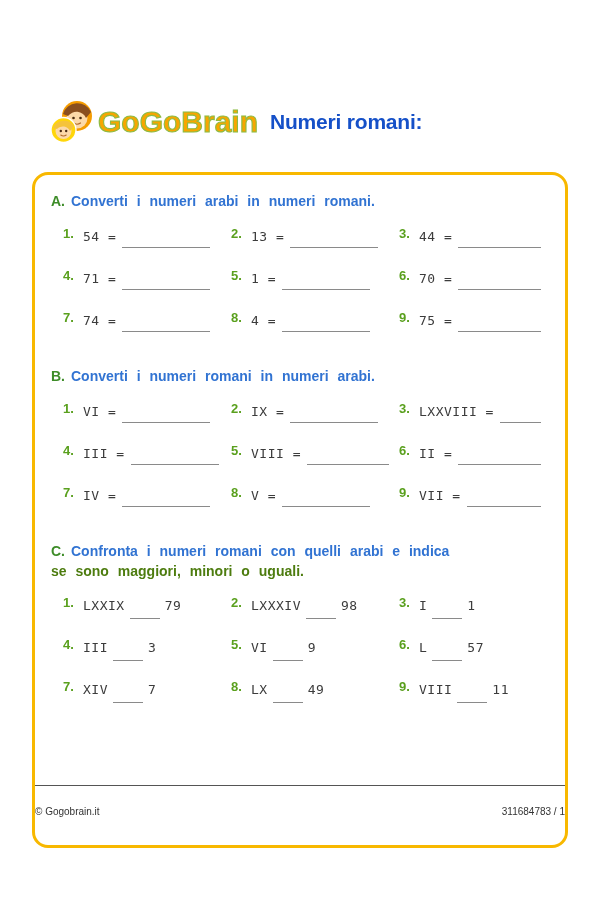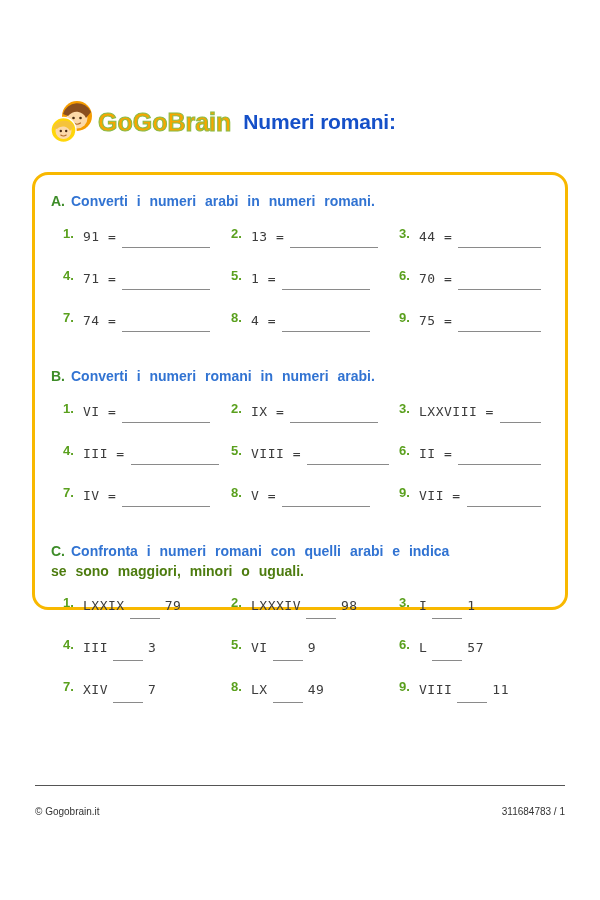--- a/index.html
+++ b/index.html
@@ -8,31 +8,31 @@
     font-family:"Liberation Sans",sans-serif;
   }
   
   .header{
     position:absolute;top:98px;left:50px;right:40px;
     display:flex;align-items:center;
   }
   .logo{display:flex;align-items:center;gap:2px;}
   .logo svg{display:block;}
   .brand{
-    font-weight:800;font-size:25px;letter-spacing:0px;color:#f7a600;
+    font-weight:800;font-size:30px;letter-spacing:0px;color:#f7a600;
     -webkit-text-stroke:1.1px #8cbb45;
     font-family:"Liberation Sans",sans-serif;
   }
   .title{
     flex:1;text-align:left;font-weight:bold;font-size:21px;line-height:24px;
     color:#1550c8;letter-spacing:-0.2px;padding-left:12px;
   }
   
   .box{
-    position:absolute;left:32px;top:172px;width:536px;height:438px;
+    position:absolute;left:32px;top:172px;width:536px;height:676px;
     box-sizing:border-box;border:3px solid #f8b800;border-radius:16px;
     padding:12px 14px 0 16px;background:#fff;
   }
   .sec-head{font-size:14px;line-height:20px;word-spacing:5px;margin-top:4px;}
   .sec-head .letter{color:#3d8c28;font-weight:bold;margin-right:6px;}
   .sec-head .instr{color:#3173d2;font-weight:bold;}
   .sec-head .instr2{color:#4d7c0f;font-weight:bold;}
   .grid{
     display:grid;grid-template-columns:168px 168px 1fr;
     row-gap:24px;margin:16px 0 0 12px;
@@ -92,21 +92,21 @@
 </div>
 
 <div class="box">
 
   <div class="sec-head">
     <span class="letter">A.</span><span class="instr">Converti i numeri arabi in numeri romani.</span>
   </div>
   <div class="grid gapA">
     <div class="item">
         <span class="inum">1.</span>
-        <span class="ival">91 =</span>
+        <span class="ival">54 =</span>
         <span class="blank"></span>
       </div>
     <div class="item">
         <span class="inum">2.</span>
         <span class="ival">13 =</span>
         <span class="blank"></span>
       </div>
     <div class="item">
         <span class="inum">3.</span>
         <span class="ival">44 =</span>

